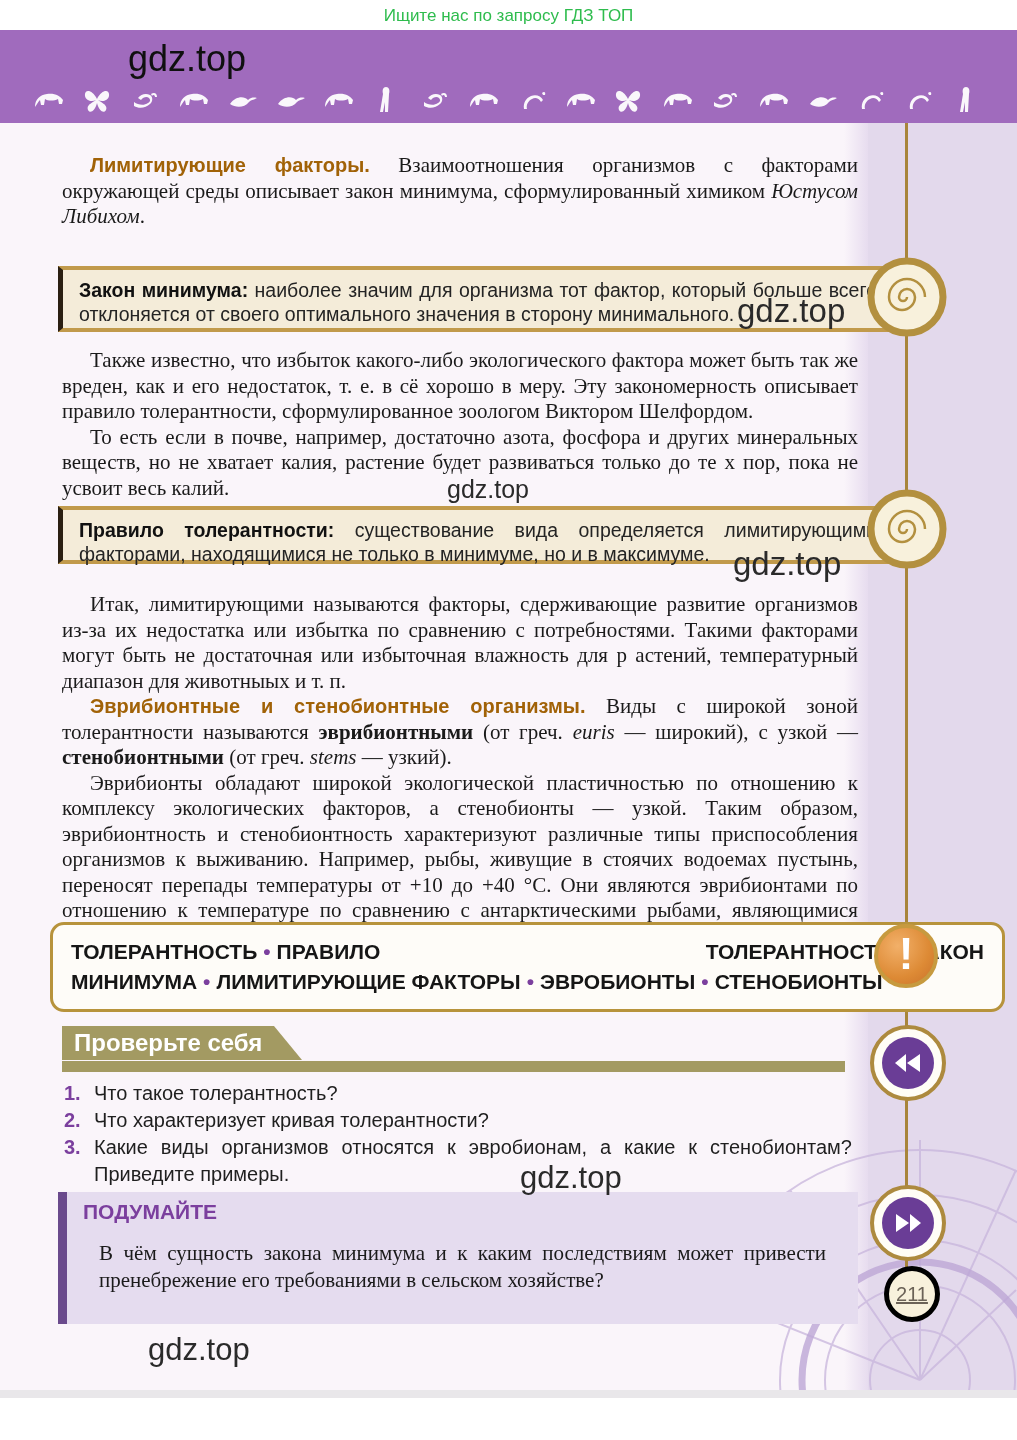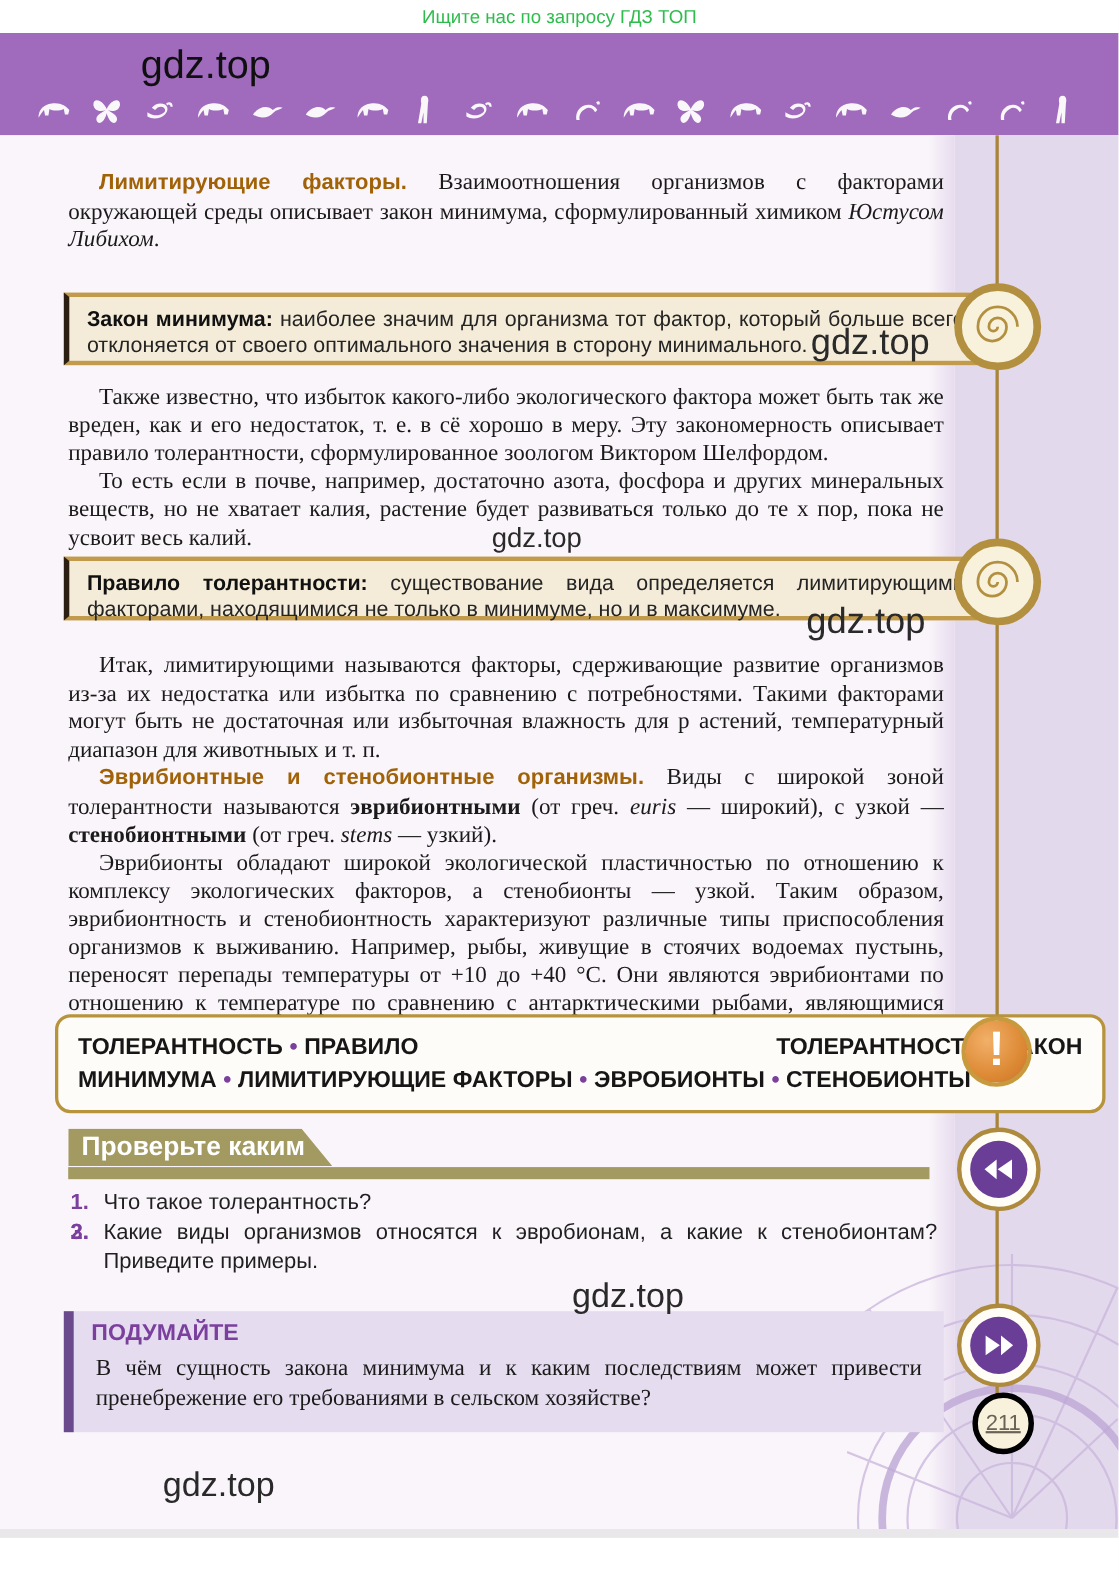--- a/index.html
+++ b/index.html
@@ -52,21 +52,21 @@
   .questions{position:absolute;left:62px;top:1080px;width:790px;
             font-family:"Liberation Sans", sans-serif;font-size:20px;line-height:27px;color:#1f1f1f;
             text-align:justify;}
   .q{position:relative;padding-left:32px;margin:0;}
   .qnum{position:absolute;left:2px;top:0;color:#7b3f9e;font-weight:bold;}
   
   .think{position:absolute;left:58px;top:1192px;width:800px;box-sizing:border-box;
          background:#e5dcef;border-left:9px solid #6a4a8c;padding:8px 16px 14px 16px;}
   .think-title{font-family:"Liberation Sans", sans-serif;font-weight:bold;font-size:21px;
          color:#7b3f9e;margin:0 0 6px 0;}
-  .think-text{font-size:21px;line-height:27px;margin:4px;text-align:justify;}
+  .think-text{font-size:21px;line-height:27px;margin:16px;text-align:justify;}
   
   .shell{position:absolute;width:86px;height:86px;}
   .alert-circle{position:absolute;left:874px;top:924px;width:64px;height:64px;border-radius:50%;
          background:radial-gradient(circle at 35% 32%, #f2b069, #dd8a35 60%, #c9712a);
          border:4px solid #c79a3f;box-sizing:border-box;display:flex;align-items:center;justify-content:center;}
   .alert-circle span{color:#fff;font-family:"Liberation Sans", sans-serif;font-weight:bold;
          font-size:44px;line-height:1;margin-top:-4px;}
   .navcirc{position:absolute;width:76px;height:76px;border-radius:50%;background:#fffdf6;
          border:4px solid #ad8a3e;box-sizing:border-box;display:flex;align-items:center;justify-content:center;}
   .navcirc .inner{width:52px;height:52px;border-radius:50%;background:#6a3d96;
@@ -212,25 +212,25 @@
   <div class="tblock" style="top:592px;">
     <p class="indent">Итак, лимитирующими называются факторы, сдерживающие развитие организмов из-за их недостатка или избытка по сравнению с потребностями. Такими факторами могут быть не достаточная или избыточная влажность для р астений, температурный диапазон для животныых и т. п.</p>
     <p class="indent"><span class="lead-purple">Эврибионтные и стенобионтные организмы.</span><span> Виды с широкой зоной толерантности называются </span><span class="bold">эврибионтными</span><span> (от греч. </span><span class="ital">euris</span><span> — широкий), с узкой — </span><span class="bold">стенобионтными</span><span> (от греч. </span><span class="ital">stems</span><span> — узкий).</span></p>
     <p class="indent">Эврибионты обладают широкой экологической пластичностью по отношению к комплексу экологических факторов, а стенобионты — узкой. Таким образом, эврибионтность и стенобионтность характеризуют различные типы приспособления организмов к выживанию. Например, рыбы, живущие в стоячих водоемах пустынь, переносят перепады температуры от +10 до +40 °C. Они являются эврибионтами по отношению к температуре по сравнению с антарктическими рыбами, являющимися стенобионтами, так как диапазон переносимых температуру у них составляет всего 4 °C (от −2 до +2 °C).</p>
   </div>
 
   <div class="keywords">
     <span>ТОЛЕРАНТНОСТЬ</span><span class="dot">•</span><span>ПРАВИЛО ТОЛЕРАНТНОСТИ</span><span class="dot">•</span><span>ЗАКОН МИНИМУМА</span><span class="dot">•</span><span>ЛИМИТИРУЮЩИЕ ФАКТОРЫ</span><span class="dot">•</span><span>ЭВРОБИОНТЫ</span><span class="dot">•</span><span>СТЕНОБИОНТЫ</span>
   </div>
 
-  <div class="check-label">Проверьте каким</div>
+  <div class="check-label">Проверьте себя</div>
   <div class="check-bar"></div>
   <div class="questions">
     <p class="q"><span class="qnum">1.</span><span>Что такое толерантность?</span></p>
-    <p class="q"><span class="qnum">2.</span></p>
+    <p class="q"><span class="qnum">2.</span><span>Что характеризует кривая толерантности?</span></p>
     <p class="q"><span class="qnum">3.</span><span>Какие виды организмов относятся к эвробионам, а какие к стенобионтам? Приведите примеры.</span></p>
   </div>
 
   <div class="wm" style="left:520px;top:1160px;font-size:31px;">gdz.top</div>
   <div class="think">
     <p class="think-title">ПОДУМАЙТЕ</p>
     <p class="think-text">В чём сущность закона минимума и к каким последствиям может привести пренебрежение его требованиями в сельском хозяйстве?</p>
   </div>
 
   <div class="wm" style="left:148px;top:1332px;font-size:31px;">gdz.top</div>

